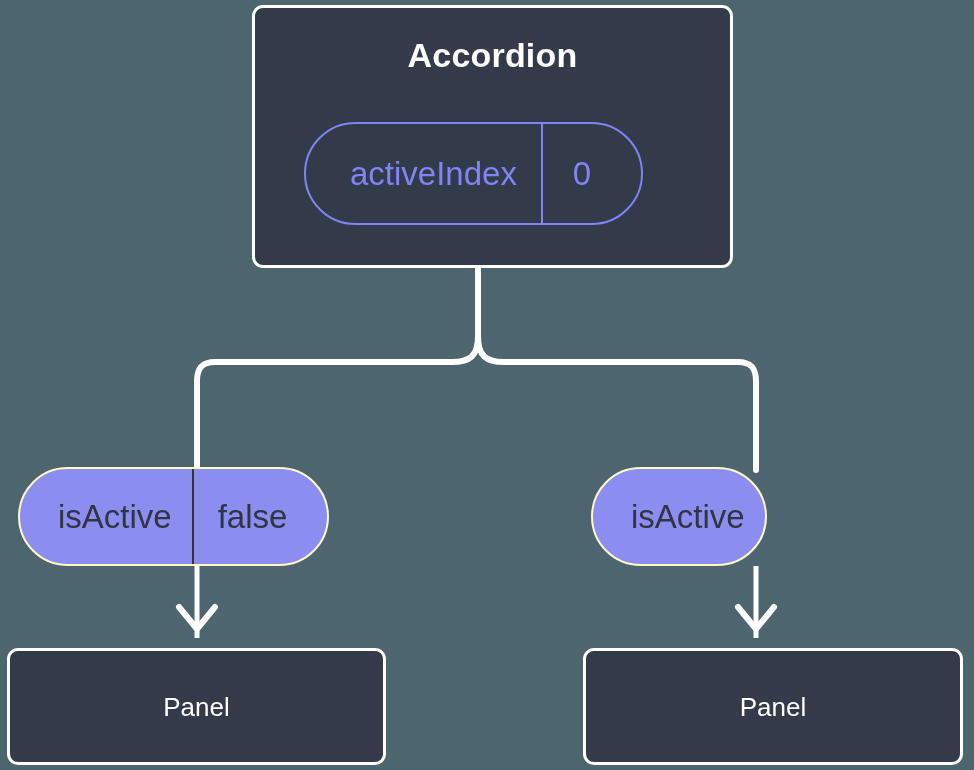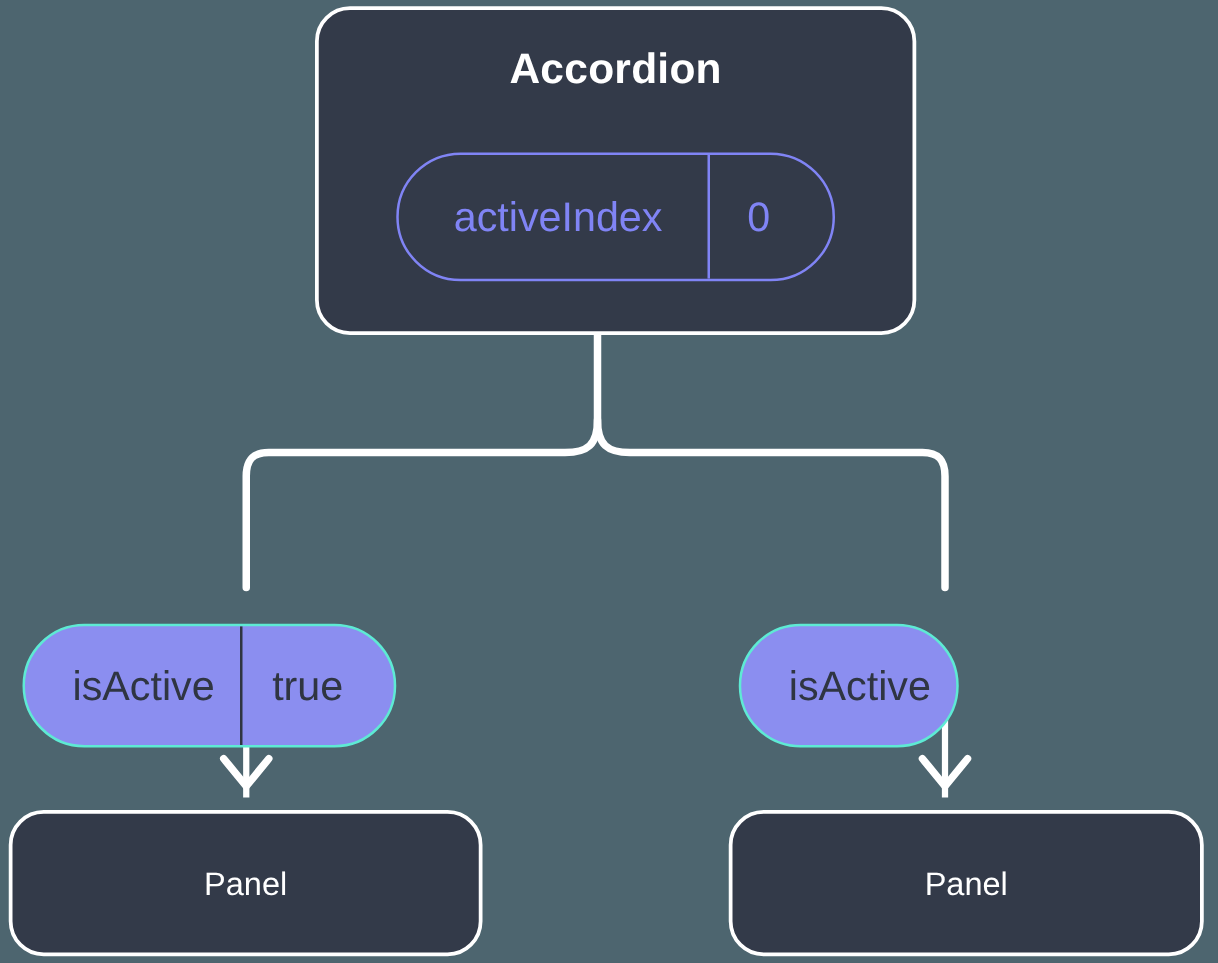--- a/index.html
+++ b/index.html
@@ -30,21 +30,21 @@
     pointer-events: none;
     z-index: 1;
   }
 
   
   .node-box {
     position: absolute;
     box-sizing: border-box;
     background: #333a49;
     border: 3px solid #ffffff;
-    border-radius: 28px;
+    border-radius: 11px;
     z-index: 2;
     display: flex;
     align-items: center;
     justify-content: center;
   }
 
   
   #accordion-node {
     left: 252px;
     top: 5px;
@@ -85,38 +85,36 @@
   }
   .pill-outline .pill-key {
     padding: 0 24px 0 44px;
   }
   .pill-outline .pill-val {
     border-left: 2px solid #8084f5;
     padding: 0 46px 0 26px;
     min-width: 26px;
   }
   #accordion-state-pill {
-    left: 62px;
+    left: 49px;
     top: 114px;
     height: 103px;
-    gap: 12px;
   }
 
   
   .pill-filled {
     position: absolute;
     box-sizing: border-box;
     display: flex;
     align-items: stretch;
     background: #8b8ef0;
-    border: 2px solid #5eead4;
+    border: 2px solid #fef9c3;
     border-radius: 999px;
     z-index: 3;
     overflow: hidden;
-    margin-top: 32px;
   }
   .pill-filled .pill-key,
   .pill-filled .pill-val {
     display: flex;
     align-items: center;
     justify-content: center;
     color: #2f3542;
     font-size: 33px;
     line-height: 1;
     white-space: nowrap;
@@ -189,21 +187,21 @@
     <div class="node-title">Accordion</div>
 
     <div class="pill-outline" id="accordion-state-pill">
       <div class="pill-key">activeIndex</div>
       <div class="pill-val">0</div>
     </div>
   </div>
 
   <div class="pill-filled" id="pill-is-active-true">
     <div class="pill-key">isActive</div>
-    <div class="pill-val">true</div>
+    <div class="pill-val">false</div>
   </div>
 
   <div class="pill-filled" id="pill-is-active-false">
     <div class="pill-key">isActive</div>
   </div>
 
   <div class="node-box" id="panel-left">
     <div class="panel-label">Panel</div>
   </div>
 

